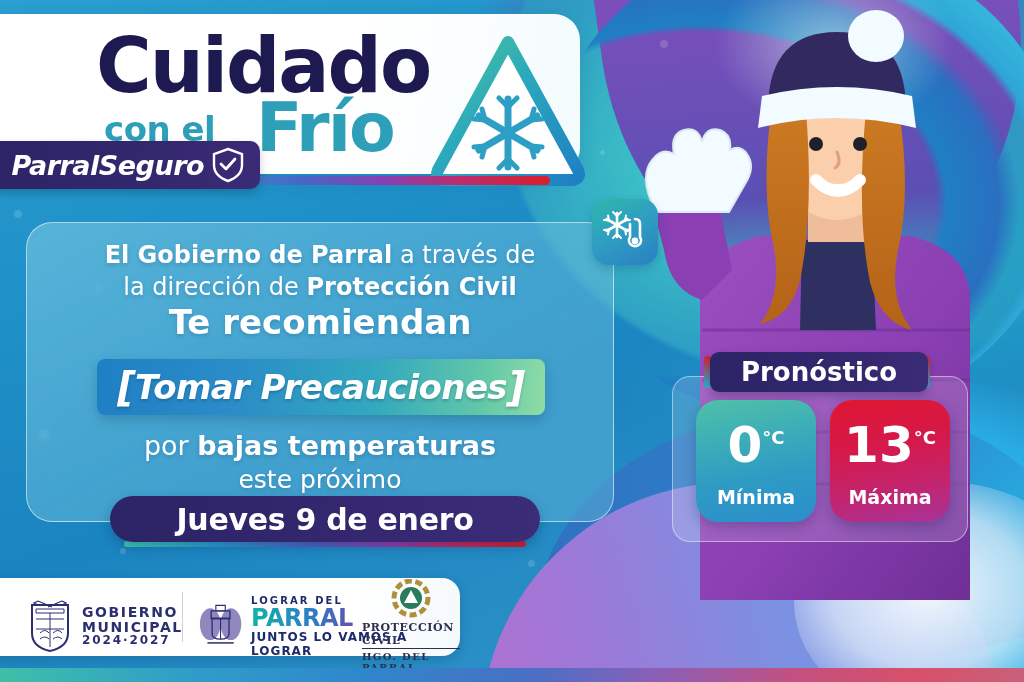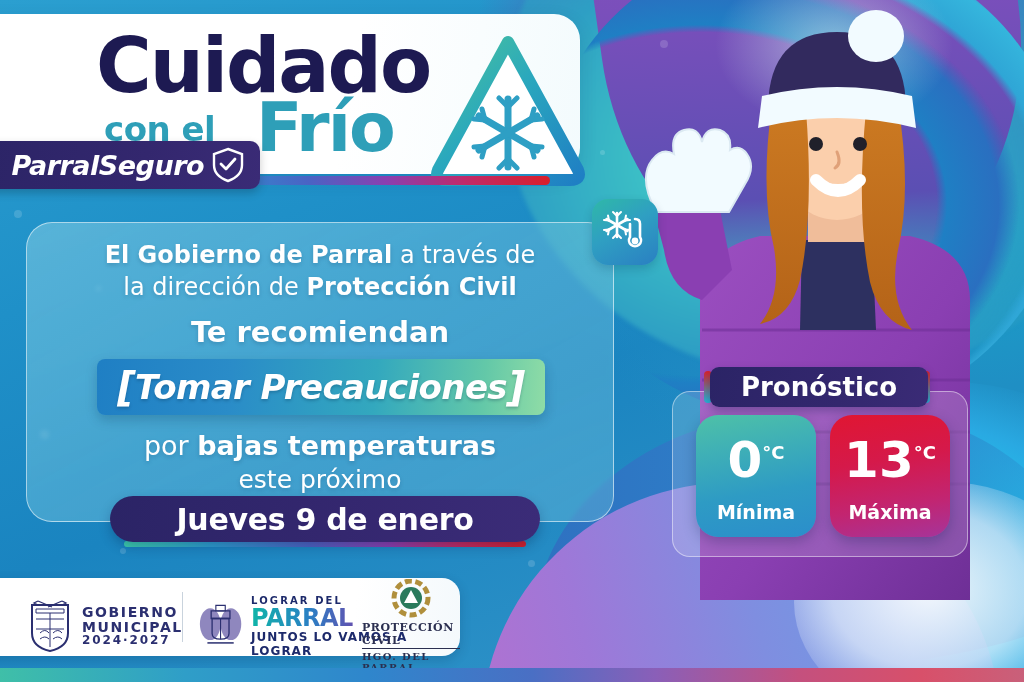--- a/index.html
+++ b/index.html
@@ -127,21 +127,21 @@
     position:absolute; left:26px; top:222px; width:588px; height:300px;
     background:linear-gradient(150deg, rgba(132,205,228,.55) 0%, rgba(106,190,220,.52) 45%, rgba(96,180,215,.48) 100%);
     border:1px solid rgba(255,255,255,.55);
     border-radius:26px;
     backdrop-filter:blur(2px);
   }
   .m-line{ position:absolute; width:100%; text-align:center; color:#fff; line-height:1.05;
            text-shadow:0 2px 4px rgba(0,30,60,.18); font-family:"DejaVu Sans", sans-serif; }
   .m1{ top:20px; font-size:24px; }
   .m2{ top:52px; font-size:24px; }
-  .m3{ top:94px; font-size:29px; font-weight:bold; }
+  .m3{ top:82px; font-size:34px; font-weight:bold; }
   .m5{ top:209px; font-size:27px; font-weight:bold; }
   .m6{ top:244px; font-size:25px; }
   .b{ font-weight:bold; }
 
   .tomar-chip{
     position:absolute; left:70px; top:136px; width:448px; height:56px;
     background:linear-gradient(95deg,#1f7fc4 0%,#2a8cc8 30%,#33a8be 62%,#63c8a8 86%,#8fdca6 100%);
     border-radius:8px;
     box-shadow:0 5px 12px rgba(0,40,70,.22);
   }
@@ -175,21 +175,21 @@
   .snow-therm{
     position:absolute; left:592px; top:199px; width:66px; height:66px;
     border-radius:16px;
     background:linear-gradient(150deg,#2fb8a8 0%,#2f9fc2 45%,#2a7fc2 100%);
     display:flex; align-items:center; justify-content:center;
     box-shadow:0 4px 10px rgba(0,40,80,.2);
     z-index:4;
   }
 
   
-  .forecast-wrap{ position:absolute; left:672px; top:367px; width:296px; height:230px; z-index:6; }
+  .forecast-wrap{ position:absolute; left:672px; top:352px; width:296px; height:230px; z-index:6; }
   .pron-banner{
     position:absolute; left:38px; top:0; width:218px; height:40px;
     background:linear-gradient(100deg,#2b2466 0%,#33276e 60%,#3a2b76 100%);
     border-radius:9px;
     display:flex; align-items:center; justify-content:center;
     box-shadow:0 4px 10px rgba(0,20,60,.28);
     z-index:3;
   }
   .pron-banner span{ color:#fff; font-size:26px; font-weight:bold;
                      font-family:"DejaVu Sans", sans-serif; }

